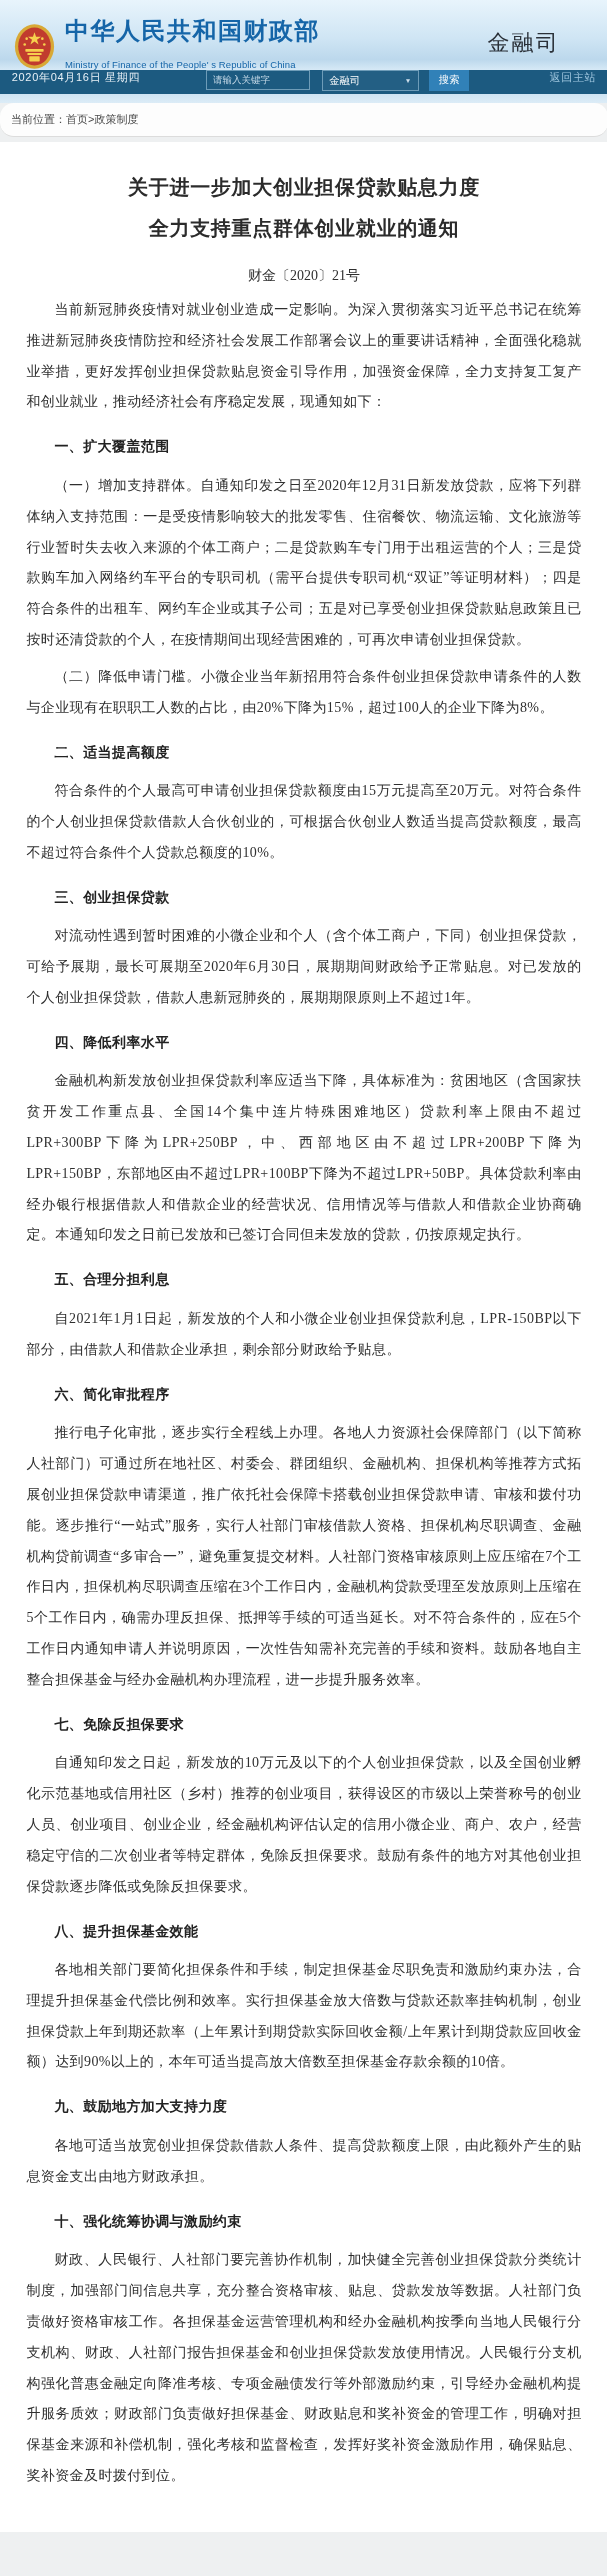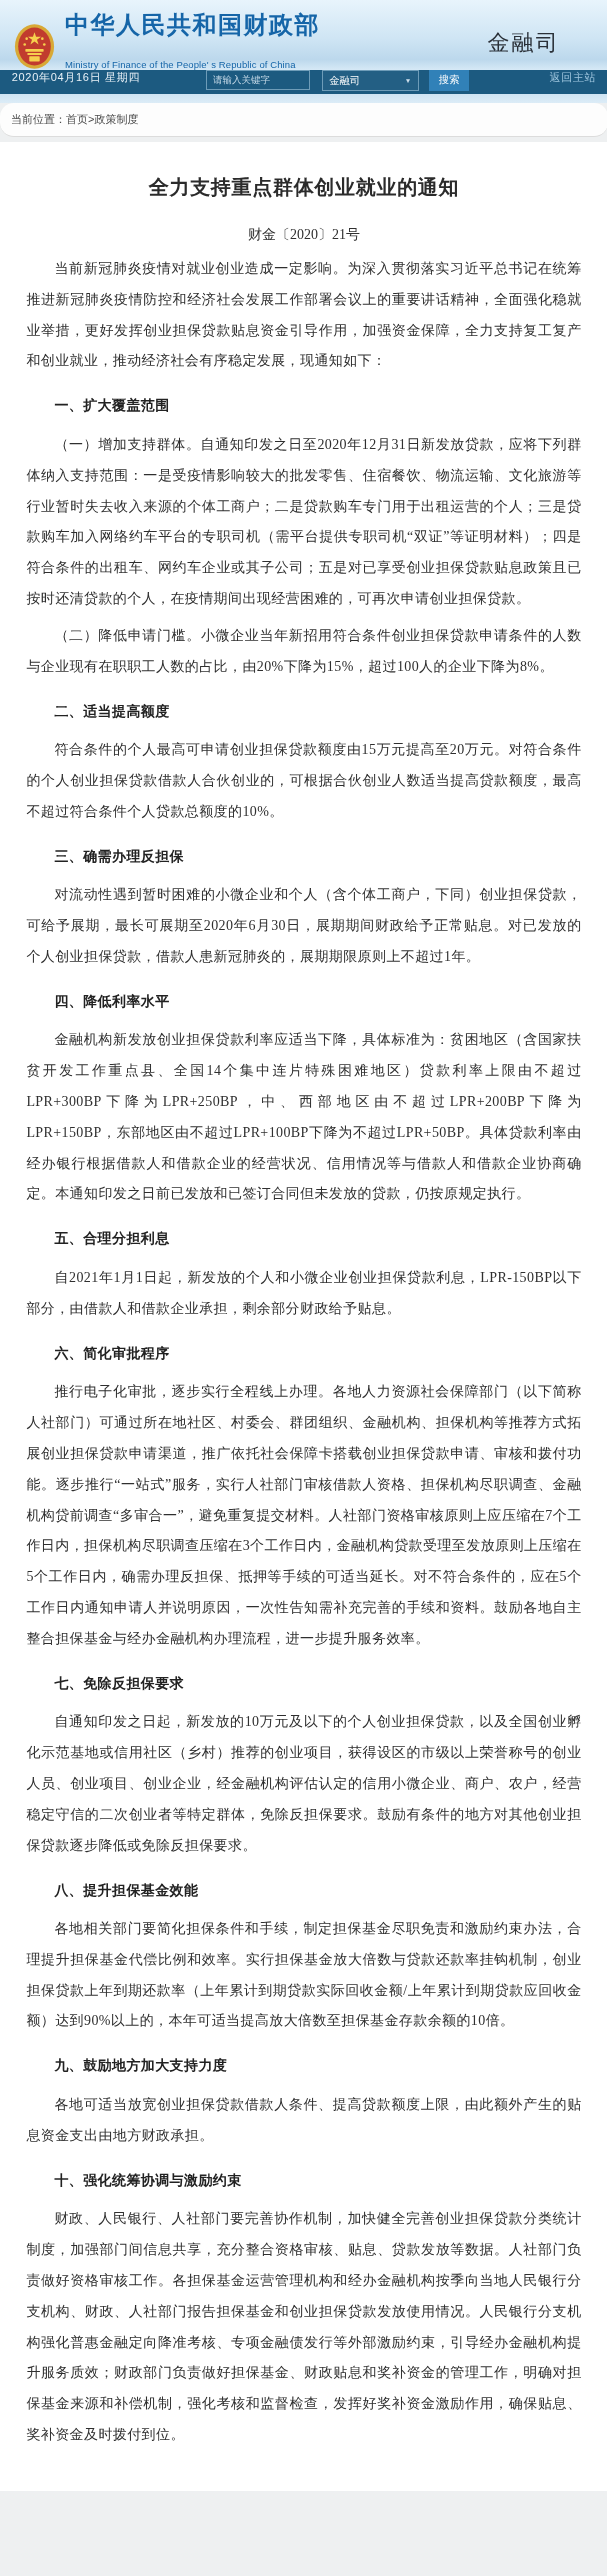--- a/index.html
+++ b/index.html
@@ -15,21 +15,21 @@
     background:linear-gradient(180deg,#e8f4fc 0%,#cfe5f4 55%,#bcd8ec 85%,#d6e9f6 100%);
     display:flex;
     align-items:flex-end;
     position:relative;
   }
   .emblem{width:43px;height:47px;margin:0 8.8px 0 13.2px;flex:0 0 auto;}
   .site-title-group{display:flex;flex-direction:column;justify-content:center;}
   .site-title-cn{
     font-size:24px;font-weight:bold;color:#1565a8;letter-spacing:1.5px;line-height:1.15;
   }
-  .site-title-en{font-size:9.5px;color:#1565a8;margin-top:20px;letter-spacing:0.1px;}
+  .site-title-en{font-size:9.5px;color:#1565a8;margin-top:14px;letter-spacing:0.1px;}
   .dept-title{
     position:absolute;right:48px;top:28px;
     font-size:22px;color:#2a3038;letter-spacing:2.2px;font-weight:500;
   }
   
   .navbar{
     height:24px;background:#1c5a80;display:flex;align-items:flex-start;
     color:#fff;padding:0 11.7px;box-sizing:border-box;
   }
   .nav-date{font-size:11px;color:#e8f1f7;letter-spacing:0.7px;}
@@ -116,32 +116,33 @@
   <a class="back-link" href="#">返回主站</a>
 </div>
 <div class="header-bottom-strip"></div>
 
 <div class="breadcrumb">
   <span>当前位置：</span><a href="#">首页&gt;政策制度</a>
 </div>
 
 <div class="content">
   <div class="doc-title">
+    <div>关于进一步加大创业担保贷款贴息力度</div>
     <div>全力支持重点群体创业就业的通知</div>
   </div>
   <div class="doc-number">财金〔2020〕21号</div>
 
   <div class="doc-body">
       <p class="para">当前新冠肺炎疫情对就业创业造成一定影响。为深入贯彻落实习近平总书记在统筹推进新冠肺炎疫情防控和经济社会发展工作部署会议上的重要讲话精神，全面强化稳就业举措，更好发挥创业担保贷款贴息资金引导作用，加强资金保障，全力支持复工复产和创业就业，推动经济社会有序稳定发展，现通知如下：</p>
       <p class="heading">一、扩大覆盖范围</p>
       <p class="para">（一）增加支持群体。自通知印发之日至2020年12月31日新发放贷款，应将下列群体纳入支持范围：一是受疫情影响较大的批发零售、住宿餐饮、物流运输、文化旅游等行业暂时失去收入来源的个体工商户；二是贷款购车专门用于出租运营的个人；三是贷款购车加入网络约车平台的专职司机（需平台提供专职司机“双证”等证明材料）；四是符合条件的出租车、网约车企业或其子公司；五是对已享受创业担保贷款贴息政策且已按时还清贷款的个人，在疫情期间出现经营困难的，可再次申请创业担保贷款。</p>
       <p class="para">（二）降低申请门槛。小微企业当年新招用符合条件创业担保贷款申请条件的人数与企业现有在职职工人数的占比，由20%下降为15%，超过100人的企业下降为8%。</p>
       <p class="heading">二、适当提高额度</p>
       <p class="para">符合条件的个人最高可申请创业担保贷款额度由15万元提高至20万元。对符合条件的个人创业担保贷款借款人合伙创业的，可根据合伙创业人数适当提高贷款额度，最高不超过符合条件个人贷款总额度的10%。</p>
-      <p class="heading">三、确需办理反担保</p>
+      <p class="heading">三、创业担保贷款</p>
       <p class="para">对流动性遇到暂时困难的小微企业和个人（含个体工商户，下同）创业担保贷款，可给予展期，最长可展期至2020年6月30日，展期期间财政给予正常贴息。对已发放的个人创业担保贷款，借款人患新冠肺炎的，展期期限原则上不超过1年。</p>
       <p class="heading">四、降低利率水平</p>
       <p class="para">金融机构新发放创业担保贷款利率应适当下降，具体标准为：贫困地区（含国家扶贫开发工作重点县、全国14个集中连片特殊困难地区）贷款利率上限由不超过LPR+300BP下降为LPR+250BP，中、西部地区由不超过LPR+200BP下降为LPR+150BP，东部地区由不超过LPR+100BP下降为不超过LPR+50BP。具体贷款利率由经办银行根据借款人和借款企业的经营状况、信用情况等与借款人和借款企业协商确定。本通知印发之日前已发放和已签订合同但未发放的贷款，仍按原规定执行。</p>
       <p class="heading">五、合理分担利息</p>
       <p class="para">自2021年1月1日起，新发放的个人和小微企业创业担保贷款利息，LPR-150BP以下部分，由借款人和借款企业承担，剩余部分财政给予贴息。</p>
       <p class="heading">六、简化审批程序</p>
       <p class="para">推行电子化审批，逐步实行全程线上办理。各地人力资源社会保障部门（以下简称人社部门）可通过所在地社区、村委会、群团组织、金融机构、担保机构等推荐方式拓展创业担保贷款申请渠道，推广依托社会保障卡搭载创业担保贷款申请、审核和拨付功能。逐步推行“一站式”服务，实行人社部门审核借款人资格、担保机构尽职调查、金融机构贷前调查“多审合一”，避免重复提交材料。人社部门资格审核原则上应压缩在7个工作日内，担保机构尽职调查压缩在3个工作日内，金融机构贷款受理至发放原则上压缩在5个工作日内，确需办理反担保、抵押等手续的可适当延长。对不符合条件的，应在5个工作日内通知申请人并说明原因，一次性告知需补充完善的手续和资料。鼓励各地自主整合担保基金与经办金融机构办理流程，进一步提升服务效率。</p>
       <p class="heading">七、免除反担保要求</p>
       <p class="para">自通知印发之日起，新发放的10万元及以下的个人创业担保贷款，以及全国创业孵化示范基地或信用社区（乡村）推荐的创业项目，获得设区的市级以上荣誉称号的创业人员、创业项目、创业企业，经金融机构评估认定的信用小微企业、商户、农户，经营稳定守信的二次创业者等特定群体，免除反担保要求。鼓励有条件的地方对其他创业担保贷款逐步降低或免除反担保要求。</p>
       <p class="heading">八、提升担保基金效能</p>

